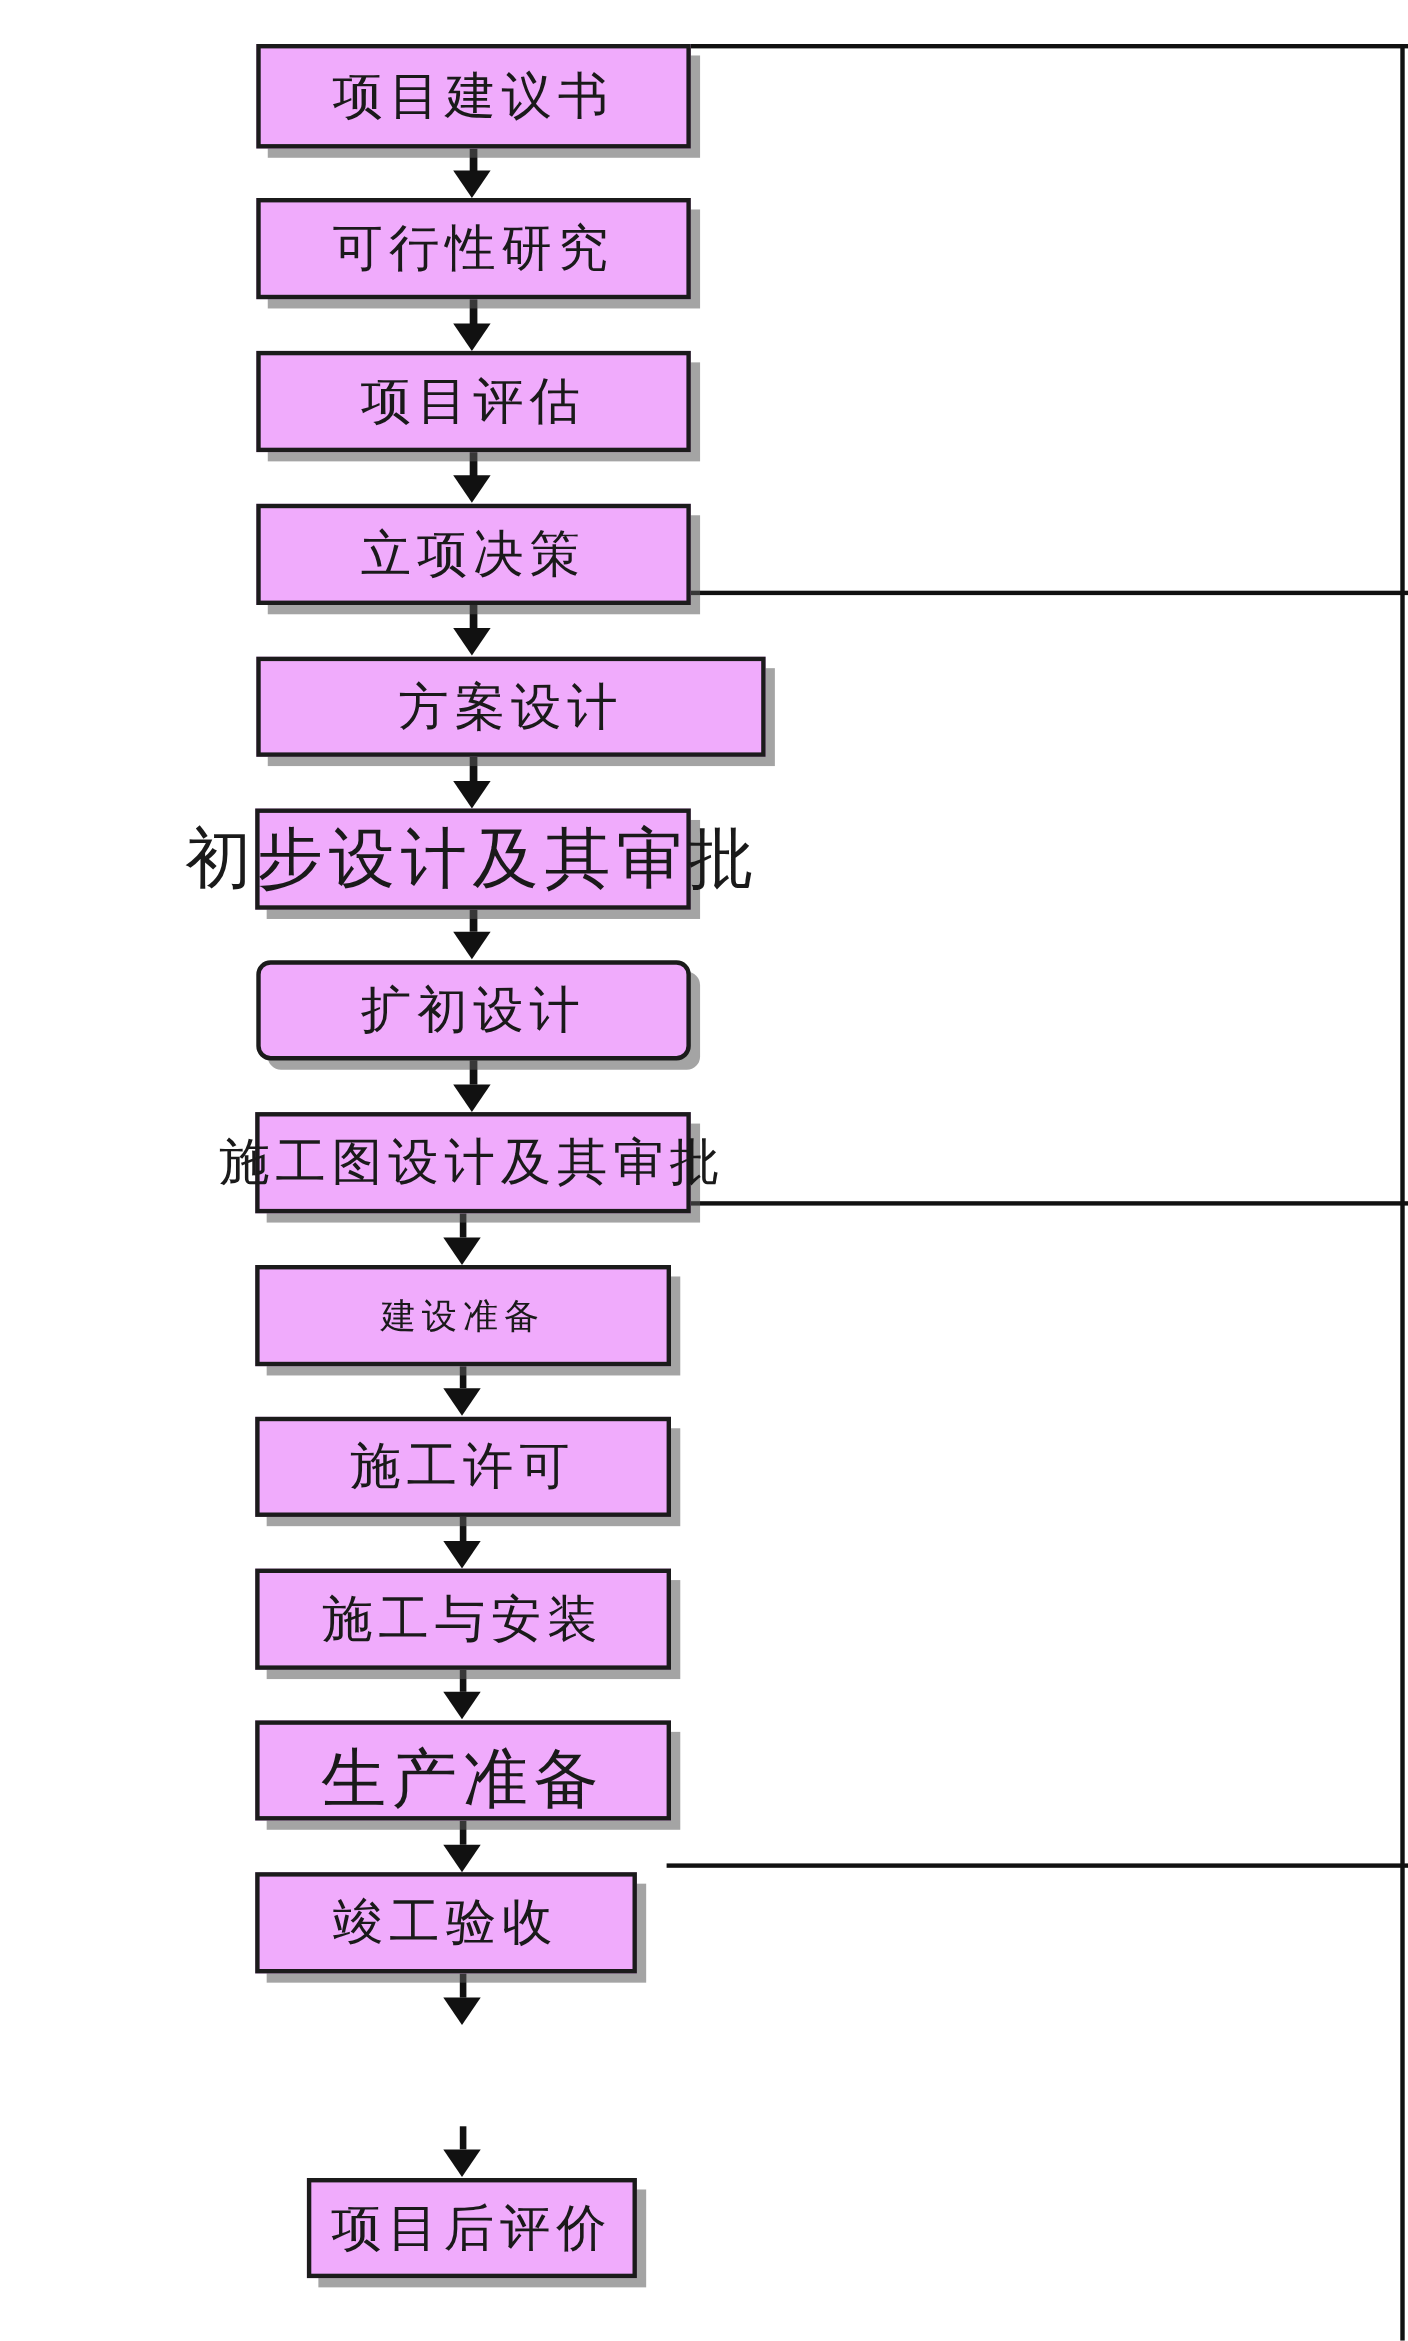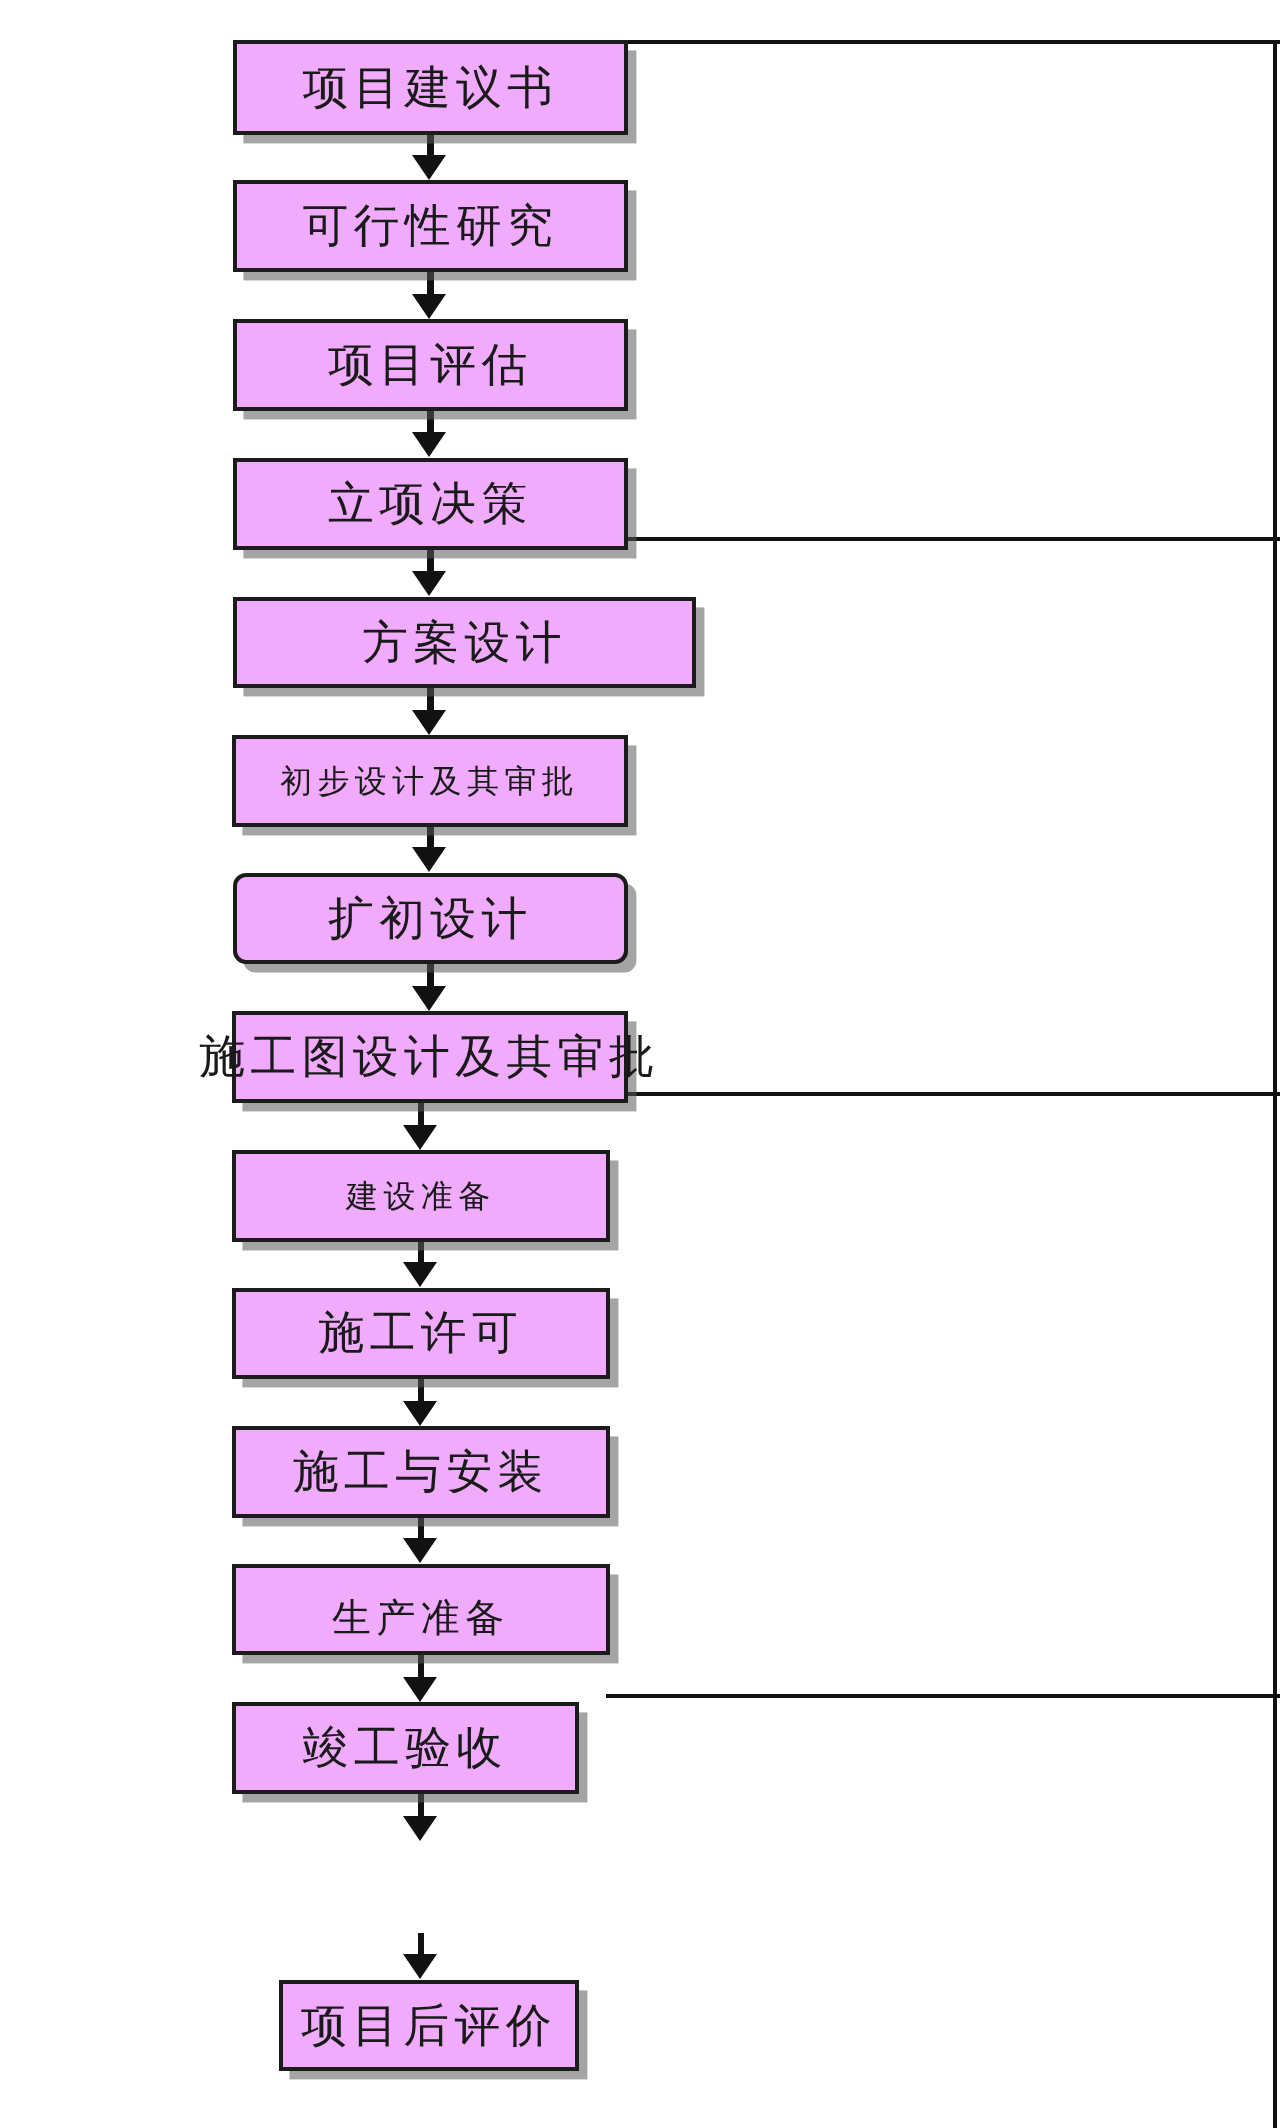--- a/index.html
+++ b/index.html
@@ -118,21 +118,21 @@
 
   <div class="proc-box" style="left: 233.003px; top: 457.924px; width: 394.623px; height: 91.5848px; border-width: 4.04051px; box-shadow: rgba(90, 90, 90, 0.55) 9.42785px 9.42785px 0px -1px;">
     <span class="proc-label" style="font-size: 45.7924px; letter-spacing: 5.38734px;">立项决策</span>
   </div>
 
   <div class="proc-box" style="left: 233.003px; top: 596.648px; width: 463px; height: 91.5848px; border-width: 4.04051px; box-shadow: rgba(90, 90, 90, 0.55) 9.42785px 9.42785px 0px -1px; justify-content: center;">
     <span class="proc-label" style="font-size: 45.7924px; letter-spacing: 5.38734px;">方案设计</span>
   </div>
 
   <div class="proc-box" style="left: 231.656px; top: 735.372px; width: 395.97px; height: 91.5848px; border-width: 4.04051px; box-shadow: rgba(90, 90, 90, 0.55) 9.42785px 9.42785px 0px -1px;">
-    <span class="proc-label" style="font-size: 32px; letter-spacing: 5.38734px;">初步设计及其审批</span>
+    <span class="proc-label" style="font-size: 60px; letter-spacing: 5.38734px;">初步设计及其审批</span>
   </div>
 
   <div class="proc-box" style="left: 233.003px; top: 872.749px; width: 394.623px; height: 91.5848px; border-width: 4.04051px; box-shadow: rgba(90, 90, 90, 0.55) 9.42785px 9.42785px 0px -1px; border-radius: 13px;">
     <span class="proc-label" style="font-size: 45.7924px; letter-spacing: 5.38734px;">扩初设计</span>
   </div>
 
   <div class="proc-box" style="left: 231.656px; top: 1011.47px; width: 395.97px; height: 91.5848px; border-width: 4.04051px; box-shadow: rgba(90, 90, 90, 0.55) 9.42785px 9.42785px 0px -1px;">
     <span class="proc-label" style="font-size: 45.7924px; letter-spacing: 5.38734px;">施工图设计及其审批</span>
   </div>
 
@@ -142,21 +142,21 @@
 
   <div class="proc-box" style="left: 231.656px; top: 1287.57px; width: 378.461px; height: 91.5848px; border-width: 4.04051px; box-shadow: rgba(90, 90, 90, 0.55) 9.42785px 9.42785px 0px -1px;">
     <span class="proc-label" style="font-size: 45.7924px; letter-spacing: 5.38734px;">施工许可</span>
   </div>
 
   <div class="proc-box" style="left: 231.656px; top: 1426.3px; width: 378.461px; height: 91.5848px; border-width: 4.04051px; box-shadow: rgba(90, 90, 90, 0.55) 9.42785px 9.42785px 0px -1px;">
     <span class="proc-label" style="font-size: 45.7924px; letter-spacing: 5.38734px;">施工与安装</span>
   </div>
 
   <div class="proc-box" style="left: 231.656px; top: 1563.68px; width: 378.461px; height: 91.5848px; border-width: 4.04051px; box-shadow: rgba(90, 90, 90, 0.55) 9.42785px 9.42785px 0px -1px;">
-    <span class="proc-label" style="font-size: 39px; letter-spacing: 5.38734px; margin-top: 16px;">生产准备</span>
+    <span class="proc-label" style="font-size: 59px; letter-spacing: 5.38734px; margin-top: 16px;">生产准备</span>
   </div>
 
   <div class="proc-box" style="left: 231.656px; top: 1702.4px; width: 347px; height: 91.5848px; border-width: 4.04051px; box-shadow: rgba(90, 90, 90, 0.55) 9.42785px 9.42785px 0px -1px;">
     <span class="proc-label" style="font-size: 45.7924px; letter-spacing: 5.38734px;">竣工验收</span>
   </div>
 
 
   <div class="proc-box" style="left: 278.795px; top: 1979.85px; width: 300.344px; height: 91.5848px; border-width: 4.04051px; box-shadow: rgba(90, 90, 90, 0.55) 9.42785px 9.42785px 0px -1px;">
     <span class="proc-label" style="font-size: 45.7924px; letter-spacing: 5.38734px;">项目后评价</span>
   </div>

